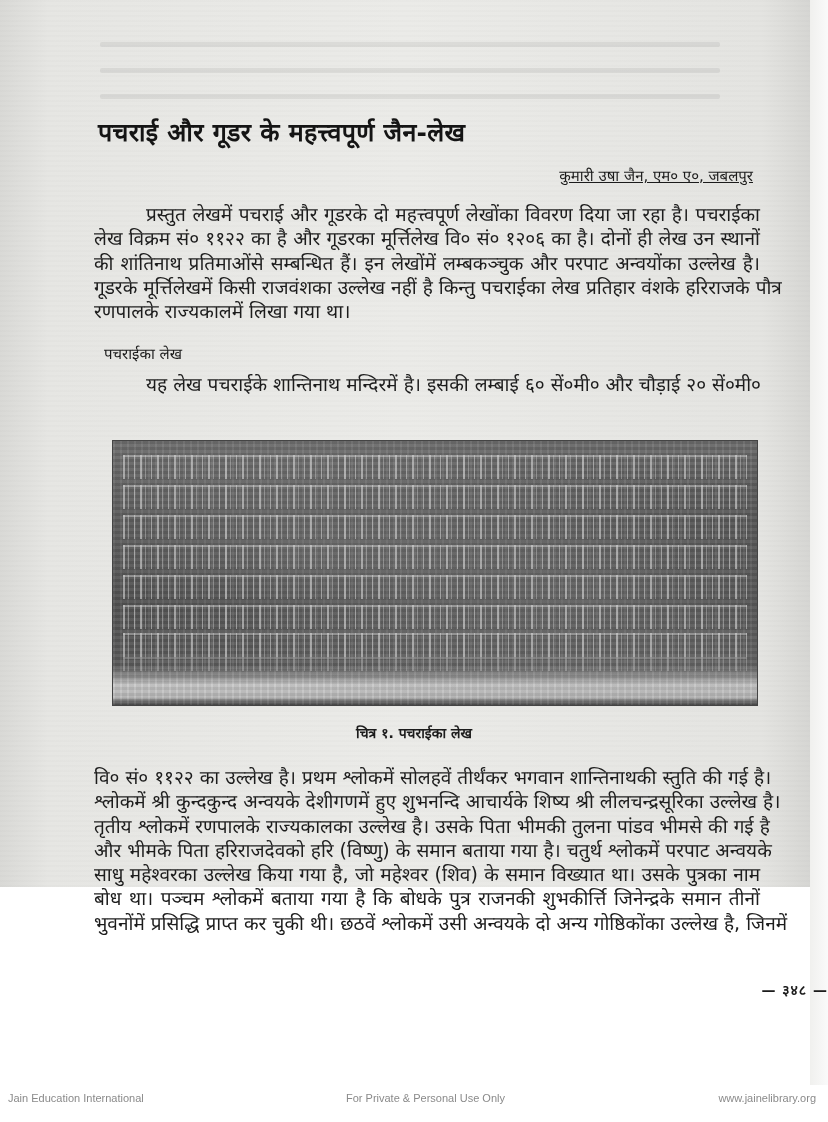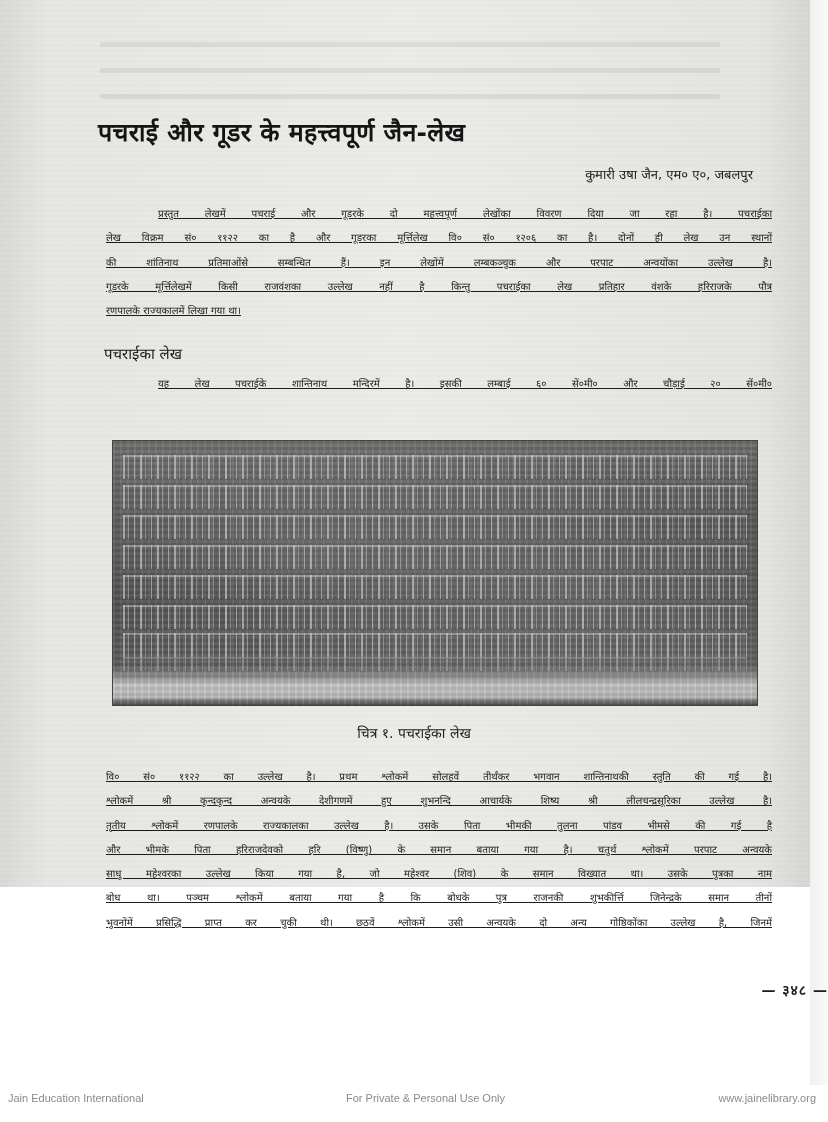--- a/index.html
+++ b/index.html
@@ -21,25 +21,25 @@
   }
   .ghost {
     position: absolute; left: 100px; width: 620px; height: 5px;
     background: rgba(90,90,90,0.10); border-radius: 2px;
   }
   .title {
     position: absolute; left: 98px; top: 114px;
     font-size: 25px; font-weight: bold; letter-spacing: 0.3px; color: #141414;
   }
   .author {
-    position: absolute; right: 57px; top: 165px; font-size: 13px; color: #1c1c1c;
+    position: absolute; right: 57px; top: 165px; font-size: 15px; color: #1c1c1c; text-decoration: underline;
   }
   .para {
-    position: absolute; left: 106px; width: 666px;
-    font-size: 10px; line-height: 24.3px; text-align: justify; text-decoration: underline;
+    position: absolute; left: 94px; width: 666px;
+    font-size: 19px; line-height: 24.3px; text-align: justify;
   }
   .para .line { display: block; white-space: nowrap; text-align-last: justify; text-align: justify; }
   .para .line.last { text-align-last: left; }
   .para .line.indent { padding-left: 52px; }
   .heading {
     position: absolute; left: 104px; top: 343px; font-size: 15px; color: #1a1a1a;
   }
   .figure {
     position: absolute; left: 112px; top: 440px; width: 644px; height: 264px;
     background:
@@ -56,20 +56,21 @@
     background:
       repeating-linear-gradient(90deg,
         rgba(225,225,225,0.55) 0 2px, rgba(0,0,0,0) 2px 5px,
         rgba(225,225,225,0.35) 5px 6px, rgba(0,0,0,0) 6px 11px,
         rgba(225,225,225,0.5) 11px 12px, rgba(0,0,0,0) 12px 17px);
     border-top: 2px solid rgba(215,215,215,0.45);
   }
   .caption {
     position: absolute; left: 0; width: 828px; top: 723px; text-align: center;
     font-size: 14px;
+    font-weight: bold;
   }
   .pagenum {
     position: absolute; left: 0; width: 828px; top: 980px; text-align: right;
     font-size: 14px; font-weight: bold; letter-spacing: 1px;
   }
   .footer {
     position: absolute; top: 1092px; font-family: "Liberation Sans", sans-serif;
     font-size: 11px; color: #8a8a8a;
   }
   .footer.left { left: 8px; }

